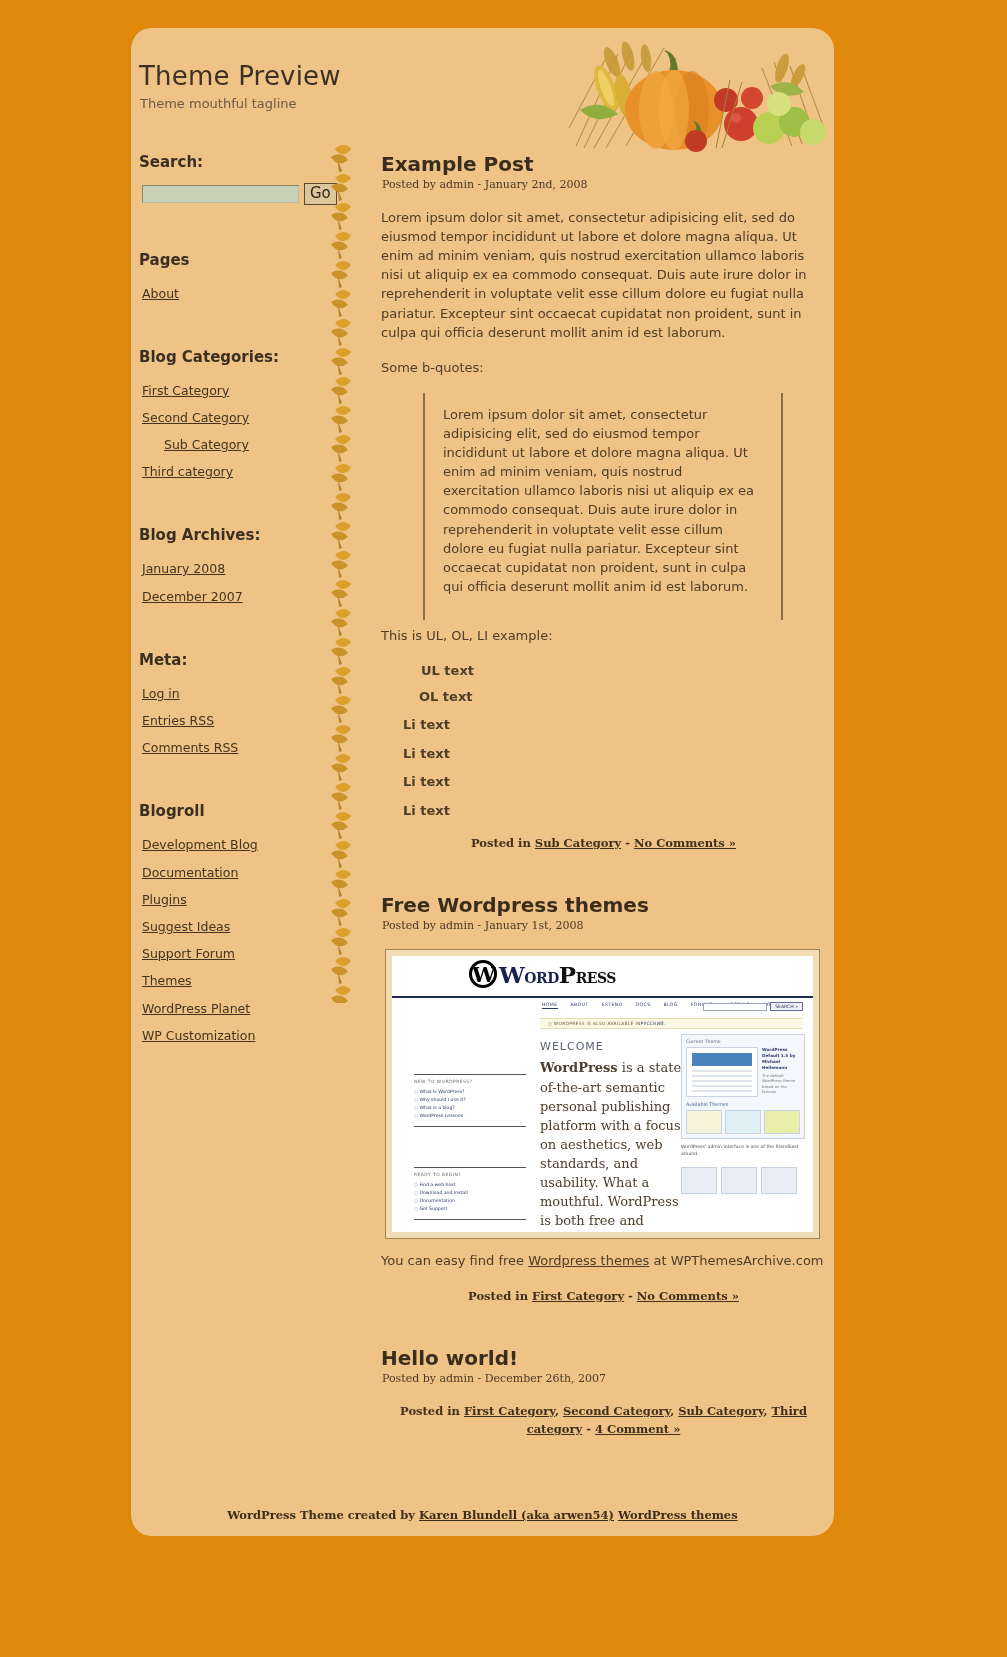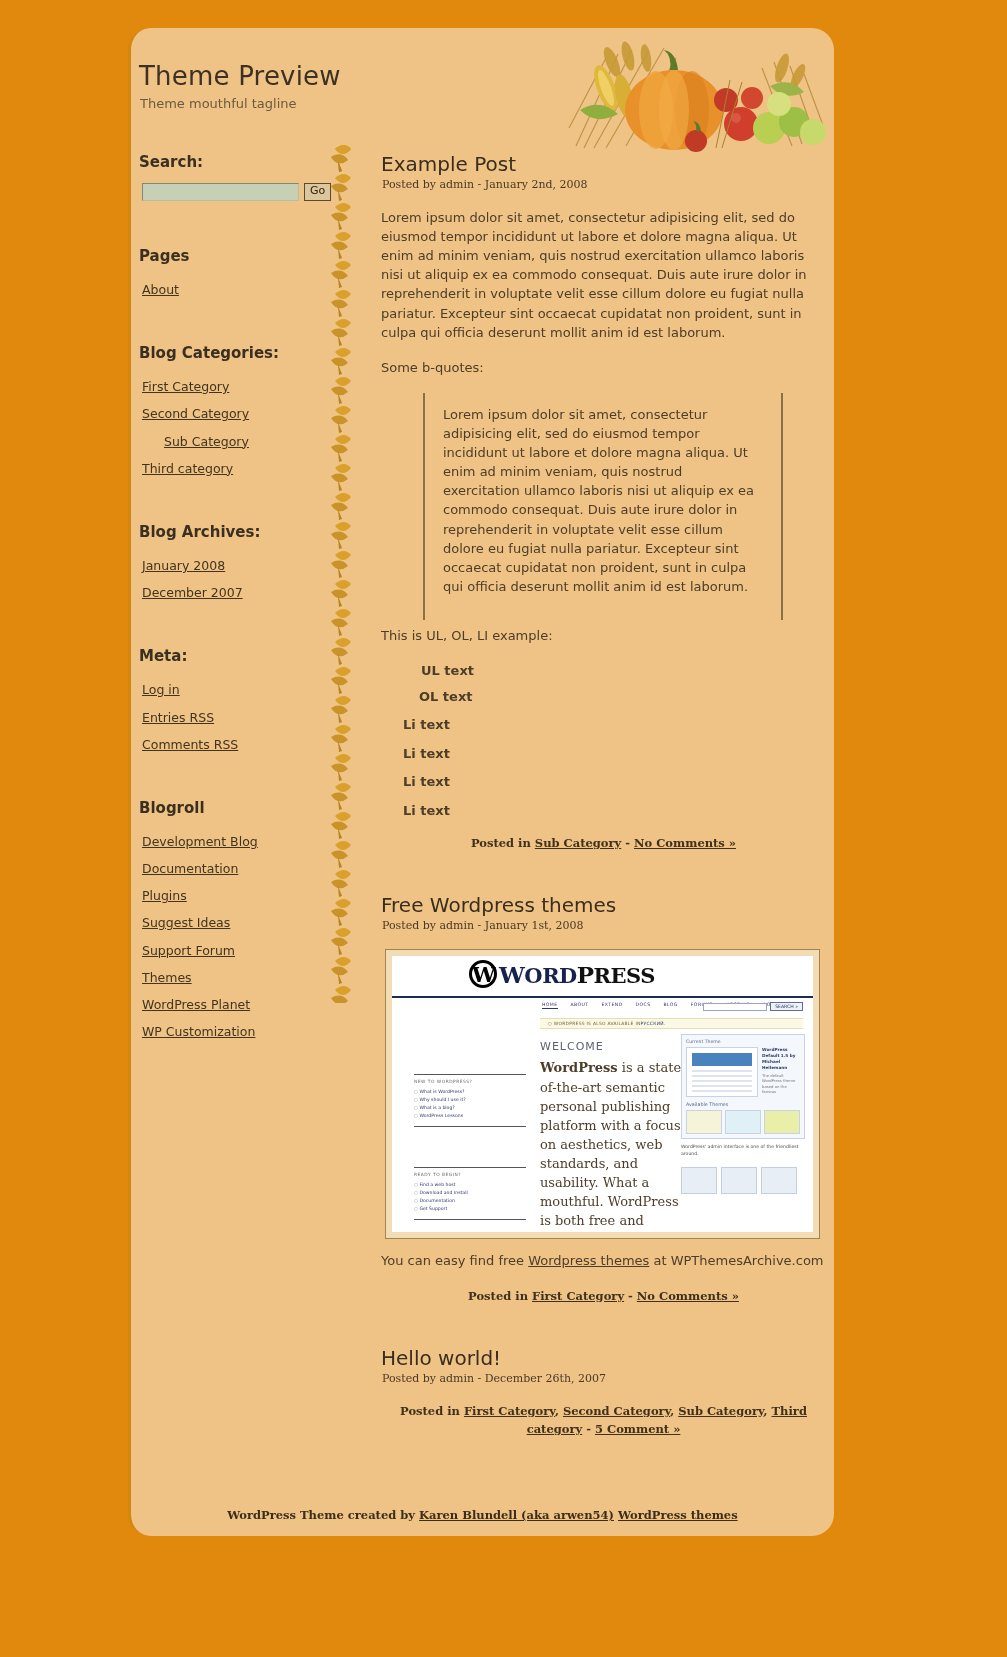--- a/index.html
+++ b/index.html
@@ -64,41 +64,41 @@
     width:157px; height:18px;
     background:#c7cfb4;
     border:1px solid #7f8a70;
     border-right-color:#b6bea6; border-bottom-color:#b6bea6;
     font-size:11px; padding:0 3px;
     font-family:"DejaVu Sans", sans-serif;
   }
   .search-go {
     background:#dcc69b;
     border:1px solid #5b4a30;
-    font-size:11px; color:#2e2416;
+    font-size:15px; color:#2e2416;
     padding:1px 5px 2px 5px; line-height:1.1;
     font-family:"DejaVu Sans", sans-serif;
     cursor:pointer;
   }
 
   
   .leaf-strip {
     position:absolute; left:188px; top:-10px;
     width:46px; height:860px;
     overflow:hidden;
   }
 
   
   .main {
     position:absolute; left:250px; top:0px;
     width:445px;
   }
   .post { margin-bottom:42px; }
   .post-title {
-    font-size:20px; font-weight:normal; color:#3a2d1e;
+    font-size:20px; font-weight:bold; color:#3a2d1e;
     margin:0 0 2px 0; line-height:1.15;
   }
   .post-byline {
     font-family:"DejaVu Serif", serif;
     font-size:11px; font-weight:normal; color:#4a3926;
     margin:0 0 17px 1px;
   }
   .post p {
     font-size:13px; color:#4d3d29; line-height:1.47;
     margin:0 0 16px 0;
@@ -139,21 +139,21 @@
   .wp-logo-mark {
     width:28px; height:28px; border-radius:50%;
     background:#fff; border:3px solid #000;
     position:relative; font-family:"DejaVu Serif", serif;
     font-size:21px; color:#000; text-align:center; line-height:24px; font-weight:bold;
   }
   .wp-logo-text {
     font-family:"DejaVu Serif", serif; font-weight:bold;
     font-size:23px; color:#18224e; margin-left:2px; letter-spacing:-.5px;
   }
-  .wp-logo-text span { font-size:21px; }
+  .wp-logo-text span { font-size:14px; }
   .wp-logo-text .blk { color:#111; }
   .wp-nav {
     position:absolute; left:150px; top:46px;
     display:flex; gap:13px;
     font-size:4.6px; color:#2b3a6b; letter-spacing:.4px;
   }
   .wp-nav .on { border-bottom:1px solid #2b3a6b; padding-bottom:1px; }
   .wp-search {
     position:absolute; right:10px; top:46px; display:flex; gap:3px; align-items:center;
   }
@@ -521,21 +521,21 @@
 
         <div class="post-meta">
           <span>Posted in </span><a href="#">First Category</a><span> - </span><a href="#">No Comments »</a>
         </div>
       </div>
 
       <div class="post">
         <h2 class="post-title">Hello world!</h2>
         <div class="post-byline">Posted by admin - December 26th, 2007</div>
         <div class="post-meta">
-          <span>Posted in </span><a href="#">First Category</a>, <a href="#">Second Category</a>, <a href="#">Sub Category</a>, <a href="#">Third category</a><span> - </span><a href="#">5 Comment »</a>
+          <span>Posted in </span><a href="#">First Category</a>, <a href="#">Second Category</a>, <a href="#">Sub Category</a>, <a href="#">Third category</a><span> - </span><a href="#">4 Comment »</a>
         </div>
       </div>
 
     </div>
   </div>
 
   <div class="footer">
     <span>WordPress Theme created by </span><a href="#">Karen Blundell (aka arwen54)</a><span> </span><a href="#">WordPress themes</a>
   </div>
 

